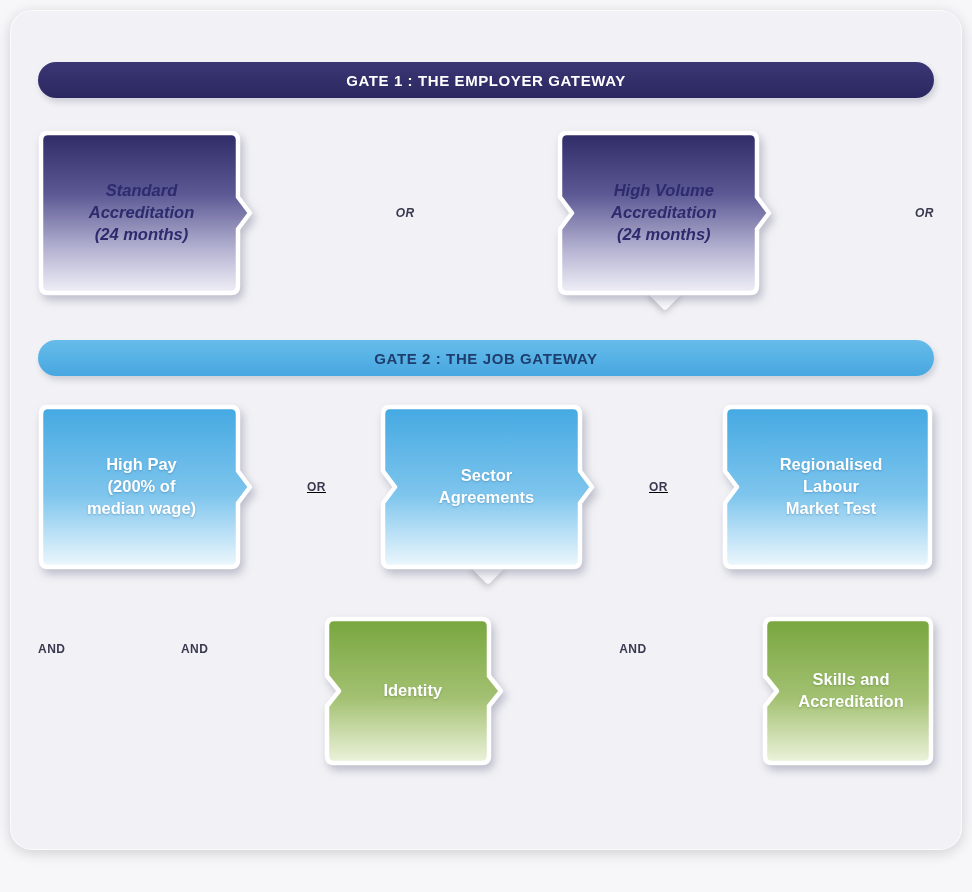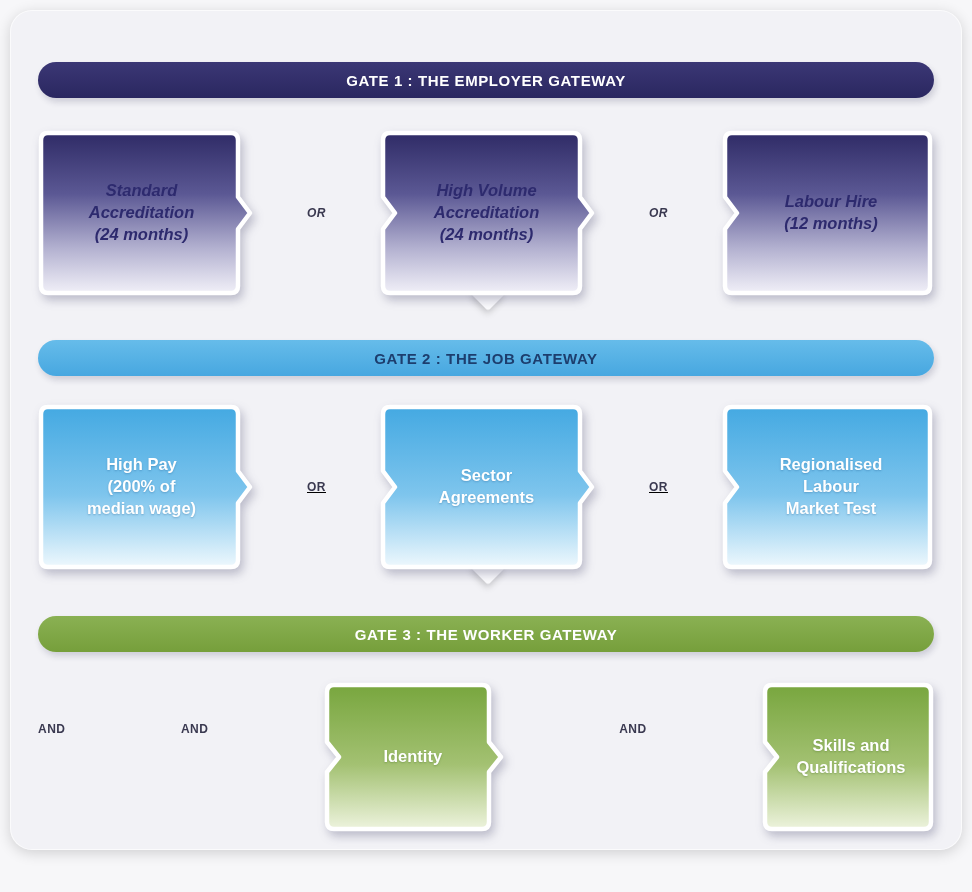--- a/index.html
+++ b/index.html
@@ -28,21 +28,21 @@
   .bar1 { background: linear-gradient(#3b3775, #2a2760); color: #ffffff; margin-bottom: 32px; }
   .bar2 { background: linear-gradient(#66bcea, #47a7e0); color: #1d3e6e; margin-bottom: 28px; text-align: right; }
   .bar3 { background: linear-gradient(#8ab153, #769f3b); color: #ffffff; margin-bottom: 30px; }
   .row { display: flex; justify-content: space-between; align-items: center; }
   .row1 { margin-bottom: 44px; font-style: italic; }
   .row2 { margin-bottom: 46px; text-decoration: underline; }
   .connector {
     font-weight: bold; color: #3a3950; font-size: 12px; letter-spacing: .5px;
     flex: 0 0 auto;
   }
-  .row3 .connector { align-self: flex-start; margin-top: 40px; }
+  .row3 .connector { align-self: flex-start; margin-top: 26px; }
   .gbox { position: relative; flex: 0 0 auto; }
   .gbox svg { display: block; position: relative; z-index: 1;
     filter: drop-shadow(3px 5px 5px rgba(60,60,100,.30)); }
   .gbox .label {
     position: absolute; inset: 0; z-index: 2;
     display: flex; align-items: center; justify-content: center;
     text-align: center; font-weight: bold; white-space: pre-line;
     line-height: 1.32; font-size: 16.5px;
     padding: 4px 24px 4px 16px; box-sizing: border-box;
   }
@@ -103,27 +103,20 @@
     <div class="gbox g1 notched">
       <div class="tail"></div>
       <svg width="215" height="166" viewBox="0 0 215 166">
         <path d="M10 3 H193 Q200 3 200 10 V67 L212 83 L200 99 V156 Q200 163 193 163 H10 Q3 163 3 156 V99 L15 83 L3 67 V10 Q3 3 10 3 Z" fill="url(#grad1)" stroke="#ffffff" stroke-width="4.5" stroke-linejoin="round"></path>
       </svg>
       <div class="label">High Volume
 Accreditation
 (24 months)</div>
     </div>
     <div class="connector">OR</div>
-    <div class="gbox g1 notched no-point">
-      <svg width="212" height="166" viewBox="0 0 212 166">
-        <path d="M10 3 H201 Q208 3 208 10 V156 Q208 163 201 163 H10 Q3 163 3 156 V99 L15 83 L3 67 V10 Q3 3 10 3 Z" fill="url(#grad1)" stroke="#ffffff" stroke-width="4.5" stroke-linejoin="round"></path>
-      </svg>
-      <div class="label">Labour Hire
-(12 months)</div>
-    </div>
   </div>
 
   <div class="gate-bar bar2">
     <span>GATE 2 : THE JOB GATEWAY</span>
   </div>
 
   <div class="row row2">
     <div class="gbox g2">
       <svg width="215" height="166" viewBox="0 0 215 166">
         <path d="M10 3 H193 Q200 3 200 10 V67 L212 83 L200 99 V156 Q200 163 193 163 H10 Q3 163 3 156 V10 Q3 3 10 3 Z" fill="url(#grad2)" stroke="#ffffff" stroke-width="4.5" stroke-linejoin="round"></path>
@@ -145,36 +138,33 @@
     <div class="gbox g2 notched no-point">
       <svg width="212" height="166" viewBox="0 0 212 166">
         <path d="M10 3 H201 Q208 3 208 10 V156 Q208 163 201 163 H10 Q3 163 3 156 V99 L15 83 L3 67 V10 Q3 3 10 3 Z" fill="url(#grad2)" stroke="#ffffff" stroke-width="4.5" stroke-linejoin="round"></path>
       </svg>
       <div class="label">Regionalised
 Labour
 Market Test</div>
     </div>
   </div>
 
-  <div class="gate-bar bar3">
-    <span>GATE 3 : THE WORKER GATEWAY</span>
-  </div>
 
   <div class="row row3">
     <div class="connector">AND</div>
     <div class="connector">AND</div>
     <div class="gbox g3 notched">
       <svg width="180" height="150" viewBox="0 0 180 150">
         <path d="M10 3 H158 Q165 3 165 10 V60 L177 75 L165 90 V140 Q165 147 158 147 H10 Q3 147 3 140 V90 L15 75 L3 60 V10 Q3 3 10 3 Z" fill="url(#grad3)" stroke="#ffffff" stroke-width="4.5" stroke-linejoin="round"></path>
       </svg>
       <div class="label">Identity</div>
     </div>
     <div class="connector">AND</div>
     <div class="gbox g3 notched no-point">
       <svg width="172" height="150" viewBox="0 0 172 150">
         <path d="M10 3 H162 Q169 3 169 10 V140 Q169 147 162 147 H10 Q3 147 3 140 V90 L15 75 L3 60 V10 Q3 3 10 3 Z" fill="url(#grad3)" stroke="#ffffff" stroke-width="4.5" stroke-linejoin="round"></path>
       </svg>
       <div class="label">Skills and
-Qualifications</div>
+Accreditation</div>
     </div>
   </div>
 
 </div>
 
 </body></html>

